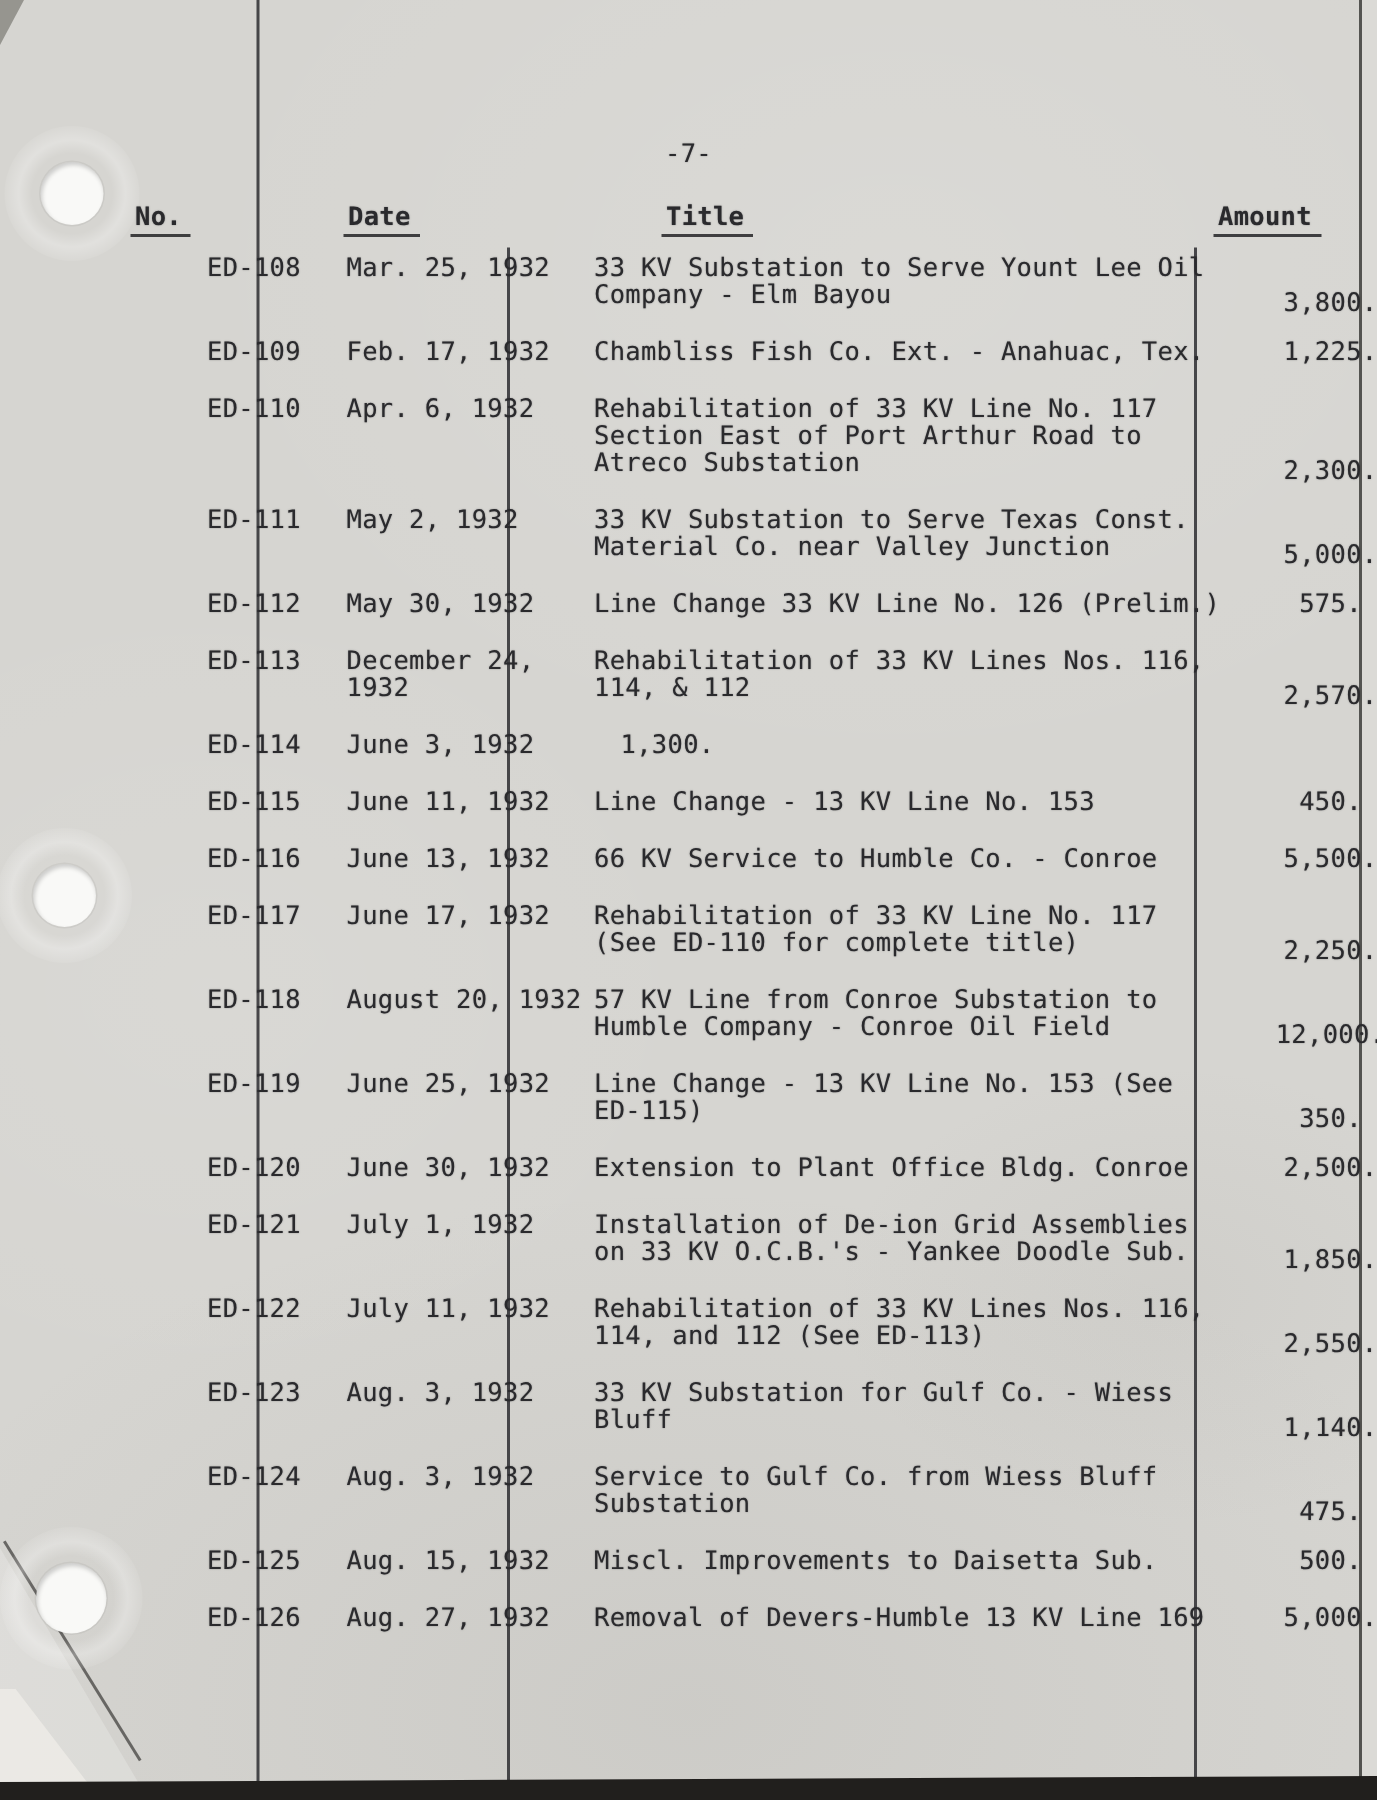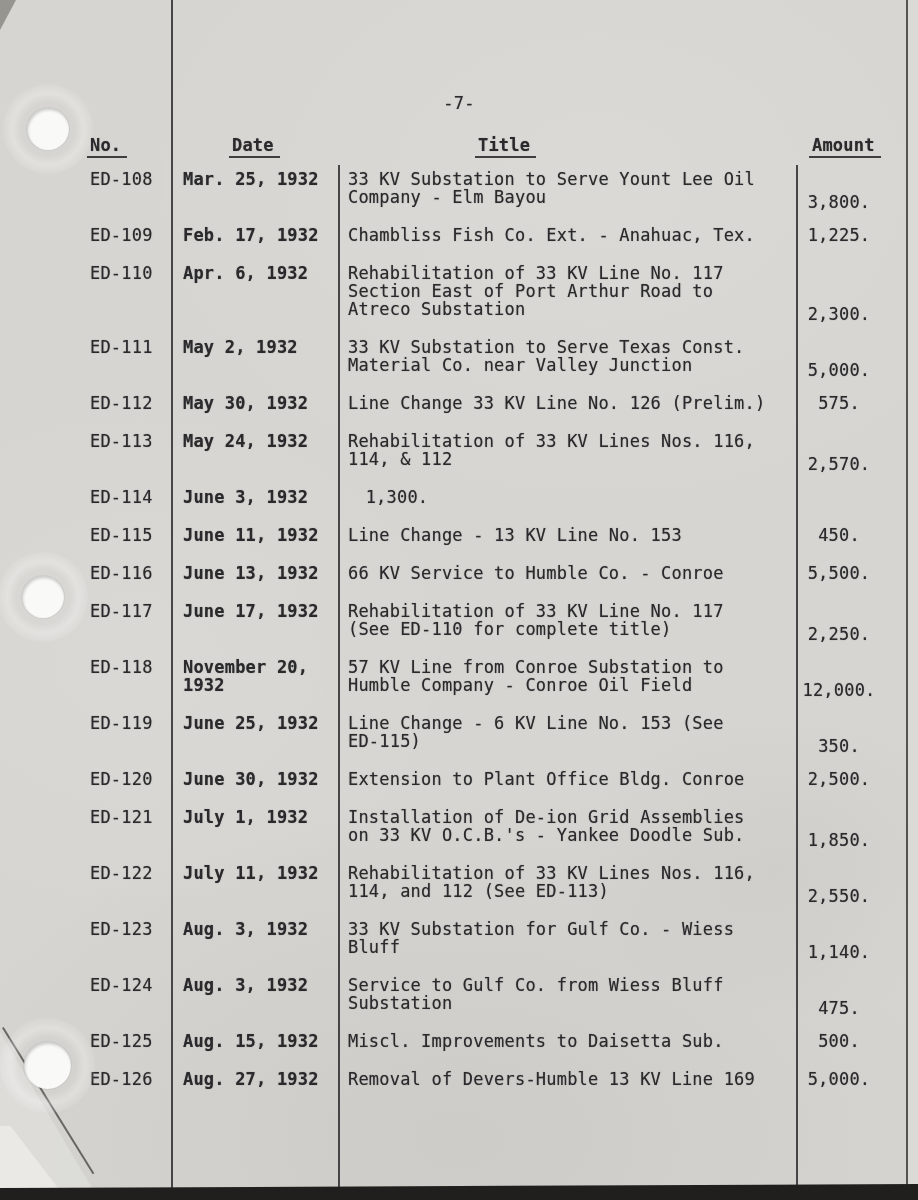--- a/index.html
+++ b/index.html
@@ -26,27 +26,27 @@
   }
   .pageno { position:absolute; top:94px; left:0; width:918px; text-align:center; }
   .hdr {
     position:absolute; top:136px;
     border-bottom:2px solid rgba(35,35,38,0.85);
     padding:0 6px 2px 3px;
     font-weight:bold;
   }
   #h-no     { left:87px;  }
   #h-date   { left:229px; }
-  #h-title  { left:475px;text-align:right; }
+  #h-title  { left:441px;text-align:right; }
   #h-amount { left:809px; }
 
-  .rows { position:absolute; top:170px; left:0; width:918px; }
+  .rows { position:absolute; top:170px; left:0; width:918px;padding-left:48px; }
   .row  { display:flex; align-items:flex-start; margin-bottom:20px; padding-left:90px; }
   .c-no     { width:93px;  flex:none; }
-  .c-date   { width:165px; flex:none;font-weight:bold; }
+  .c-date   { width:165px; flex:none; }
   .c-title  { width:442px; flex:none; white-space:pre-line; }
   .c-amount { width:98px;  flex:none; text-align:center; align-self:flex-end; }
   .row.multi .c-amount { transform:translateY(5px); }
 
   .rule { position:absolute; width:2px; background:var(--rule); }
   #rule-no-date      { left:171px; top:0;     height:1188px; }
   #rule-date-title   { left:338px; top:165px; height:1023px; }
   #rule-title-amount { left:796px; top:165px; height:1023px; }
   #rule-page-edge    { left:906px; top:0;     height:1190px; background:rgba(40,40,38,0.75); }
   .edge-strip { position:absolute; left:908px; top:0; width:10px; height:1190px; background:#dbdad6; }
@@ -142,21 +142,21 @@
       <div class="c-amount">5,000.</div>
     </div>
     <div class="row">
       <div class="c-no">ED-112</div>
       <div class="c-date">May 30, 1932</div>
       <div class="c-title">Line Change 33 KV Line No. 126 (Prelim.)</div>
       <div class="c-amount">575.</div>
     </div>
     <div class="row multi">
       <div class="c-no">ED-113</div>
-      <div class="c-date">May 24, 1932</div>
+      <div class="c-date">December 24, 1932</div>
       <div class="c-title">Rehabilitation of 33 KV Lines Nos. 116,
 114, &amp; 112</div>
       <div class="c-amount">2,570.</div>
     </div>
     <div class="row">
       <div class="c-no">ED-114</div>
       <div class="c-date">June 3, 1932</div>
       <div class="c-amount">1,300.</div>
     </div>
     <div class="row">
@@ -173,29 +173,29 @@
     </div>
     <div class="row multi">
       <div class="c-no">ED-117</div>
       <div class="c-date">June 17, 1932</div>
       <div class="c-title">Rehabilitation of 33 KV Line No. 117
 (See ED-110 for complete title)</div>
       <div class="c-amount">2,250.</div>
     </div>
     <div class="row multi">
       <div class="c-no">ED-118</div>
-      <div class="c-date">November 20, 1932</div>
+      <div class="c-date">August 20, 1932</div>
       <div class="c-title">57 KV Line from Conroe Substation to
 Humble Company - Conroe Oil Field</div>
       <div class="c-amount">12,000.</div>
     </div>
     <div class="row multi">
       <div class="c-no">ED-119</div>
       <div class="c-date">June 25, 1932</div>
-      <div class="c-title">Line Change - 6 KV Line No. 153 (See
+      <div class="c-title">Line Change - 13 KV Line No. 153 (See
 ED-115)</div>
       <div class="c-amount">350.</div>
     </div>
     <div class="row">
       <div class="c-no">ED-120</div>
       <div class="c-date">June 30, 1932</div>
       <div class="c-title">Extension to Plant Office Bldg. Conroe</div>
       <div class="c-amount">2,500.</div>
     </div>
     <div class="row multi">

